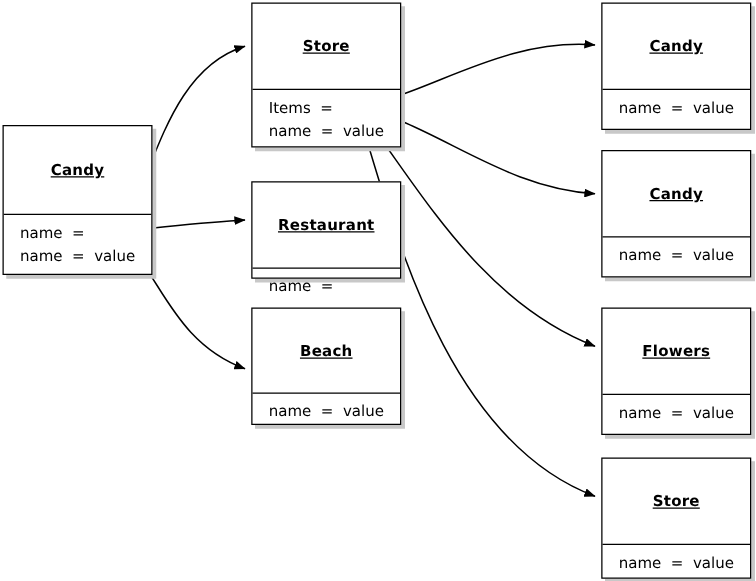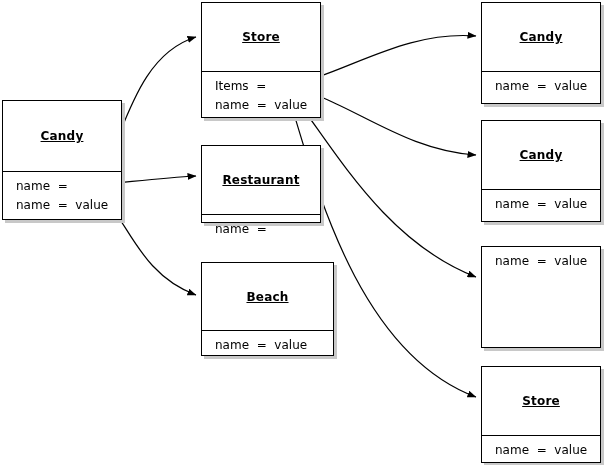--- a/index.html
+++ b/index.html
@@ -61,21 +61,21 @@
     line-height: 19px;
     white-space: pre;
   }
   
   #node-city       { left: 2px;   top: 100px; width: 120px; height: 120px; }
   #node-city .node-title-area { height: 71px; }
   #node-store      { left: 201px; top: 2px;   width: 120px; height: 116px; }
   #node-store .node-title-area { height: 69px; }
   #node-restaurant { left: 201px; top: 145px; width: 120px; height: 78px; }
   #node-restaurant .node-title-area { height: 69px; }
-  #node-beach      { left: 201px; top: 262px; width: 133px; height: 94px; }
+  #node-beach      { left: 201px; top: 246px; width: 120px; height: 94px; }
   #node-beach .node-title-area { height: 68px; }
   #node-candy1     { left: 481px; top: 2px;   width: 120px; height: 102px; }
   #node-candy1 .node-title-area { height: 69px; }
   #node-candy2     { left: 481px; top: 120px; width: 120px; height: 102px; }
   #node-candy2 .node-title-area { height: 69px; }
   #node-flowers    { left: 481px; top: 246px; width: 120px; height: 102px; }
   #node-flowers .node-title-area { height: 69px; }
   #node-ring       { left: 481px; top: 366px; width: 120px; height: 97px; }
   #node-ring .node-title-area { height: 69px; }
 </style>
@@ -163,20 +163,23 @@
   <div class="node" id="node-candy2">
     <div class="node-title-area">
       <span class="node-title">Candy</span>
     </div>
     <div class="node-body">
       <div class="attr">name  =  value</div>
     </div>
   </div>
 
   <div class="node" id="node-flowers">
+    <div class="node-title-area">
+      <span class="node-title">Flowers</span>
+    </div>
     <div class="node-body">
       <div class="attr">name  =  value</div>
     </div>
   </div>
 
   <div class="node" id="node-ring">
     <div class="node-title-area">
       <span class="node-title">Store</span>
     </div>
     <div class="node-body">

